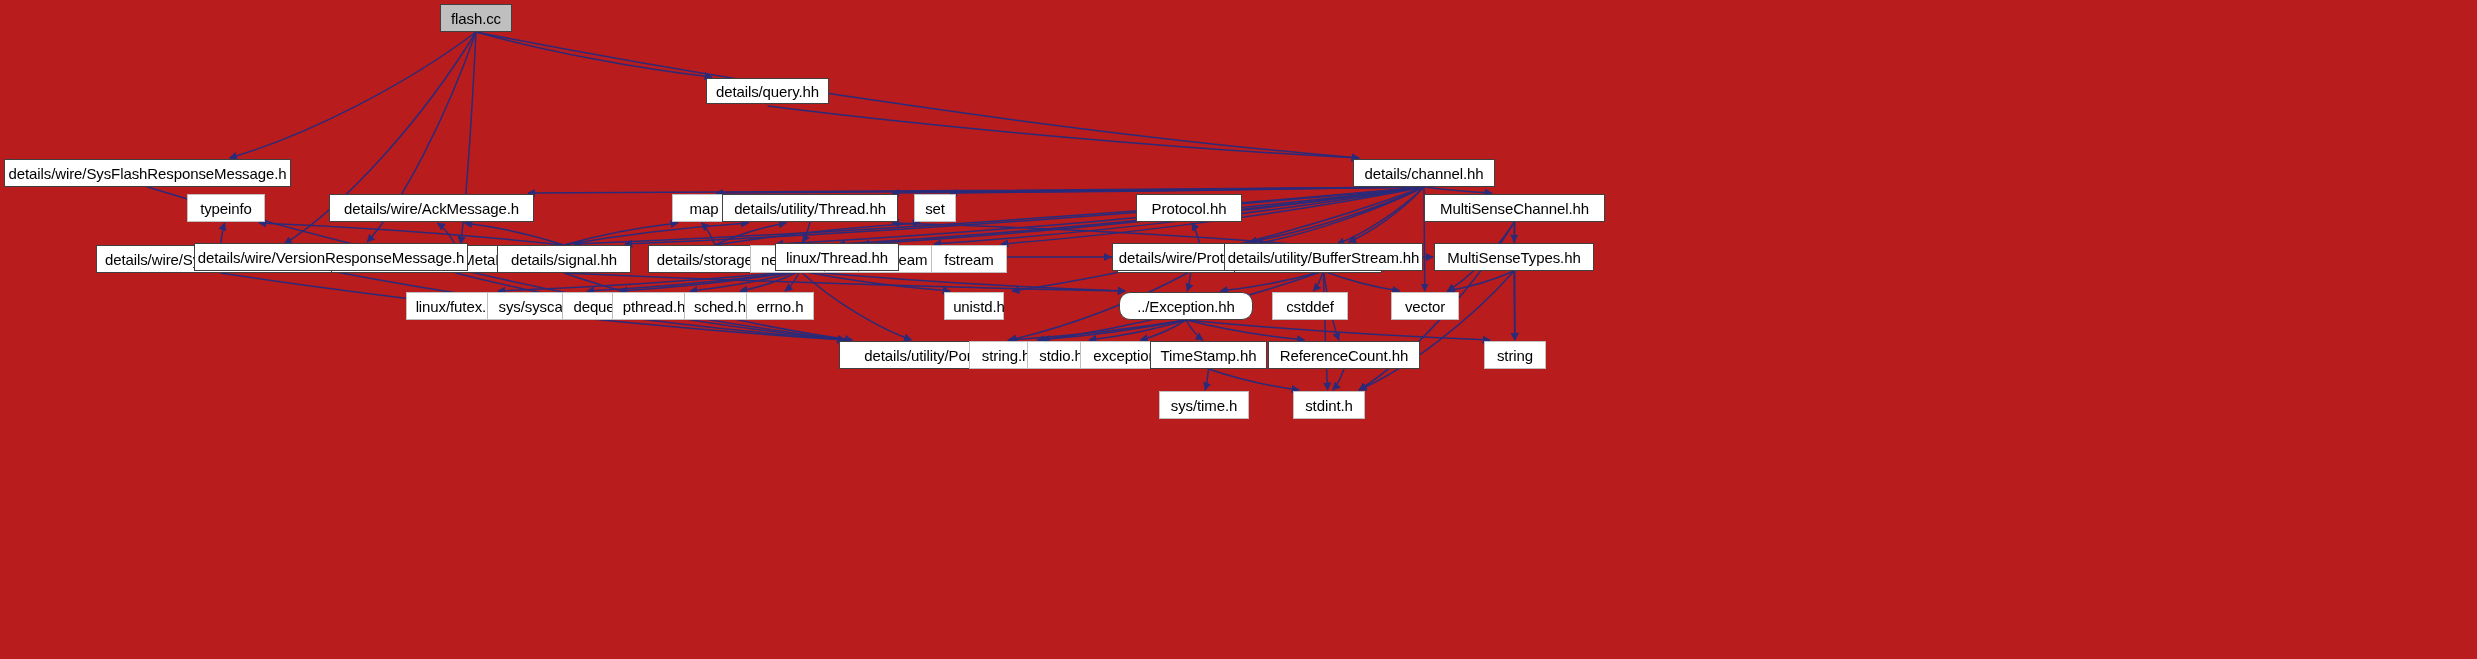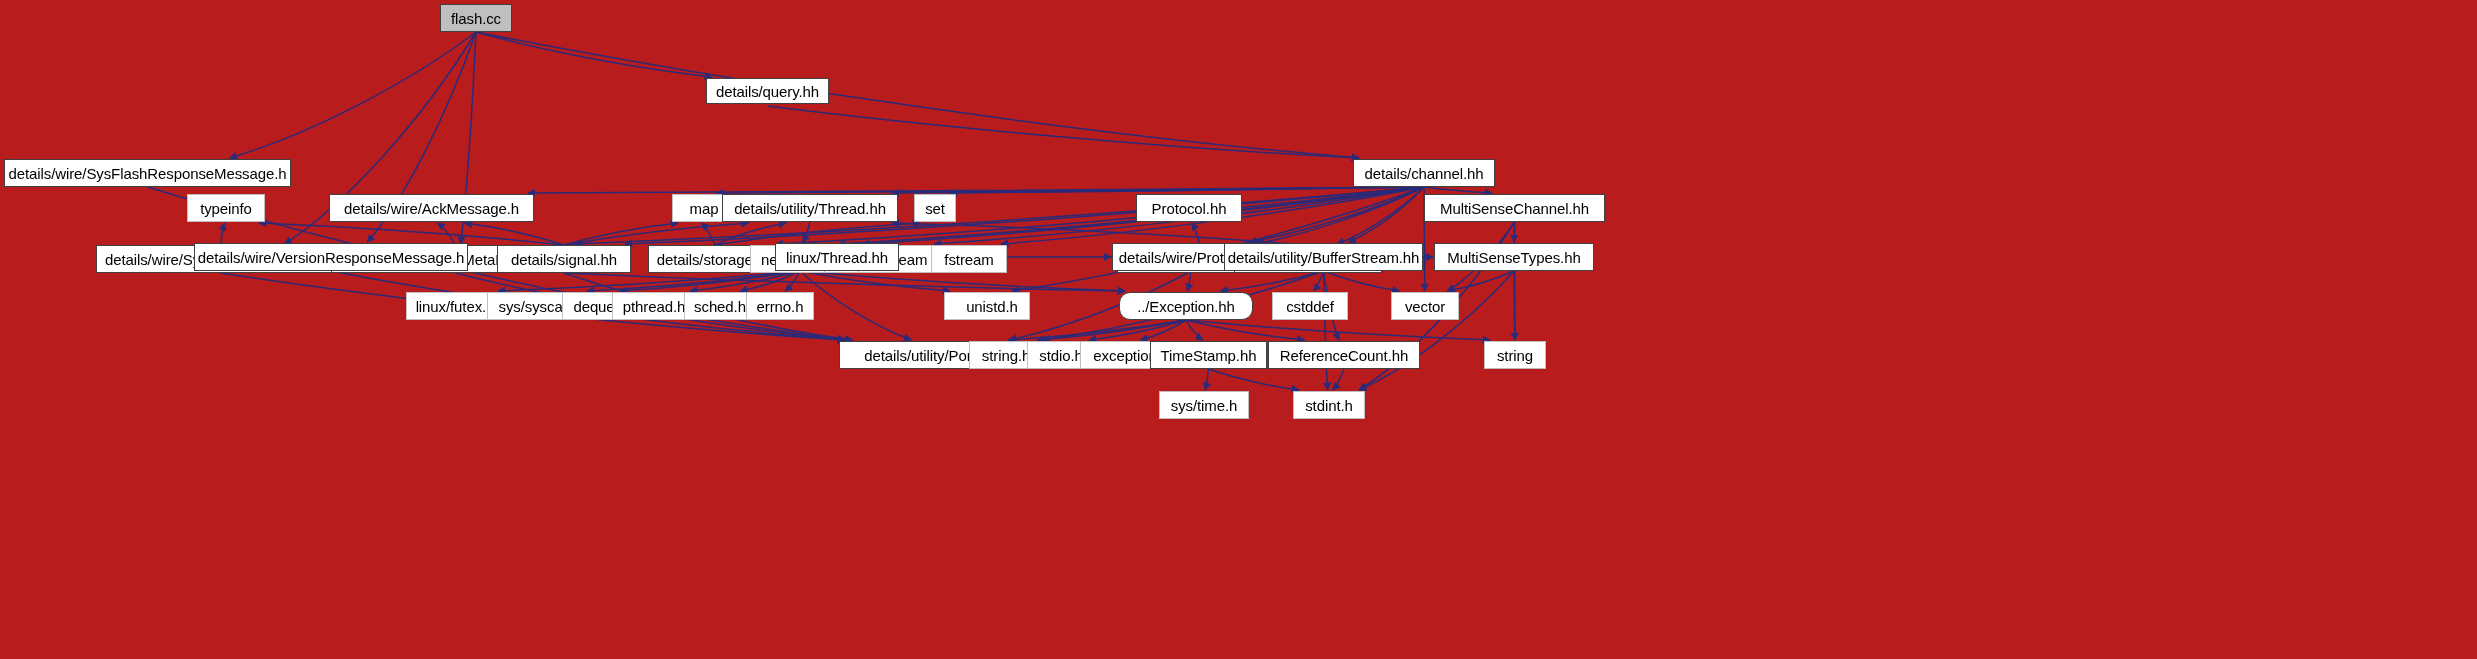--- a/index.html
+++ b/index.html
@@ -216,21 +216,21 @@
       </div>
       <div class="node" style="left: 612px; top: 292px; width: 84px; height: 28px;">
         <span>pthread.h</span>
       </div>
       <div class="node" style="left: 684px; top: 292px; width: 72px; height: 28px;">
         <span>sched.h</span>
       </div>
       <div class="node" style="left: 746px; top: 292px; width: 68px; height: 28px;">
         <span>errno.h</span>
       </div>
-      <div class="node" style="left: 944px; top: 292px; width: 86px; height: 28px; padding-left: 10px;">
+      <div class="node" style="left: 944px; top: 292px; width: 60px; height: 28px; padding-left: 10px;">
         <span>unistd.h</span>
       </div>
       <div class="node strong" style="left: 1119px; top: 292px; width: 134px; height: 28px; border-radius: 11px;">
         <span>../Exception.hh</span>
       </div>
       <div class="node" style="left: 1272px; top: 292px; width: 76px; height: 28px;">
         <span>cstddef</span>
       </div>
       <div class="node" style="left: 1391px; top: 292px; width: 68px; height: 28px;">
         <span>vector</span>

